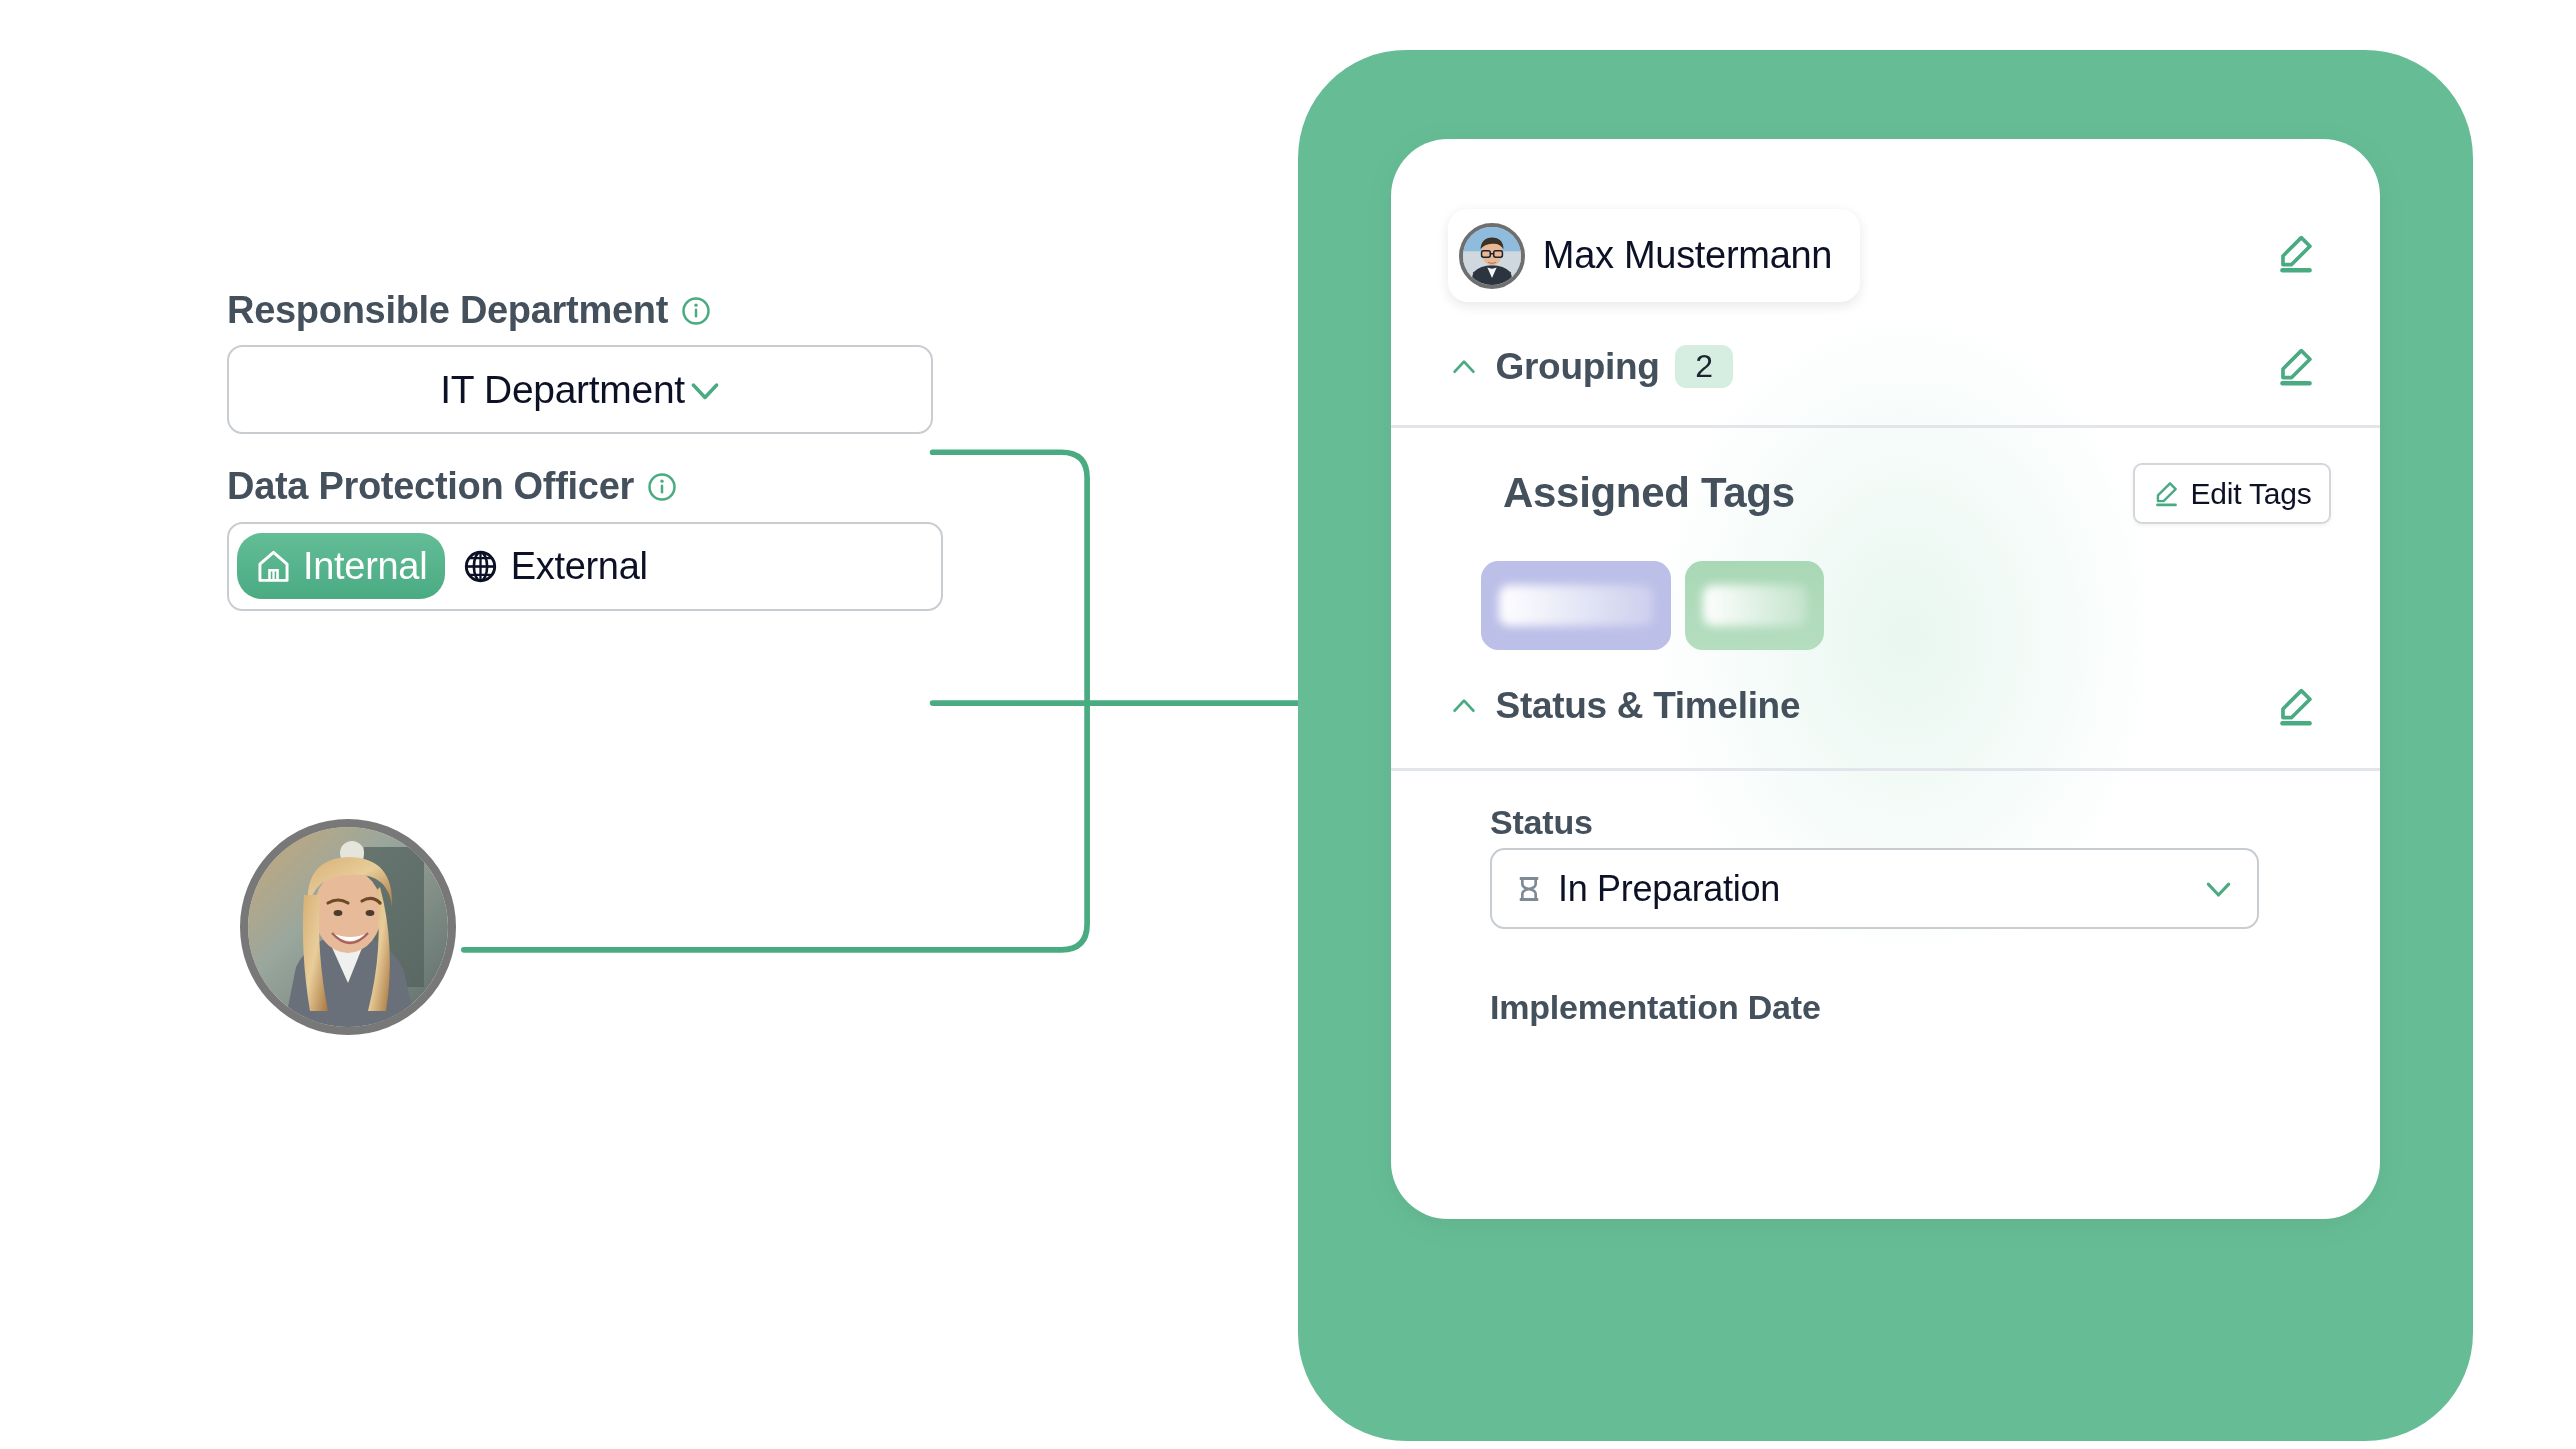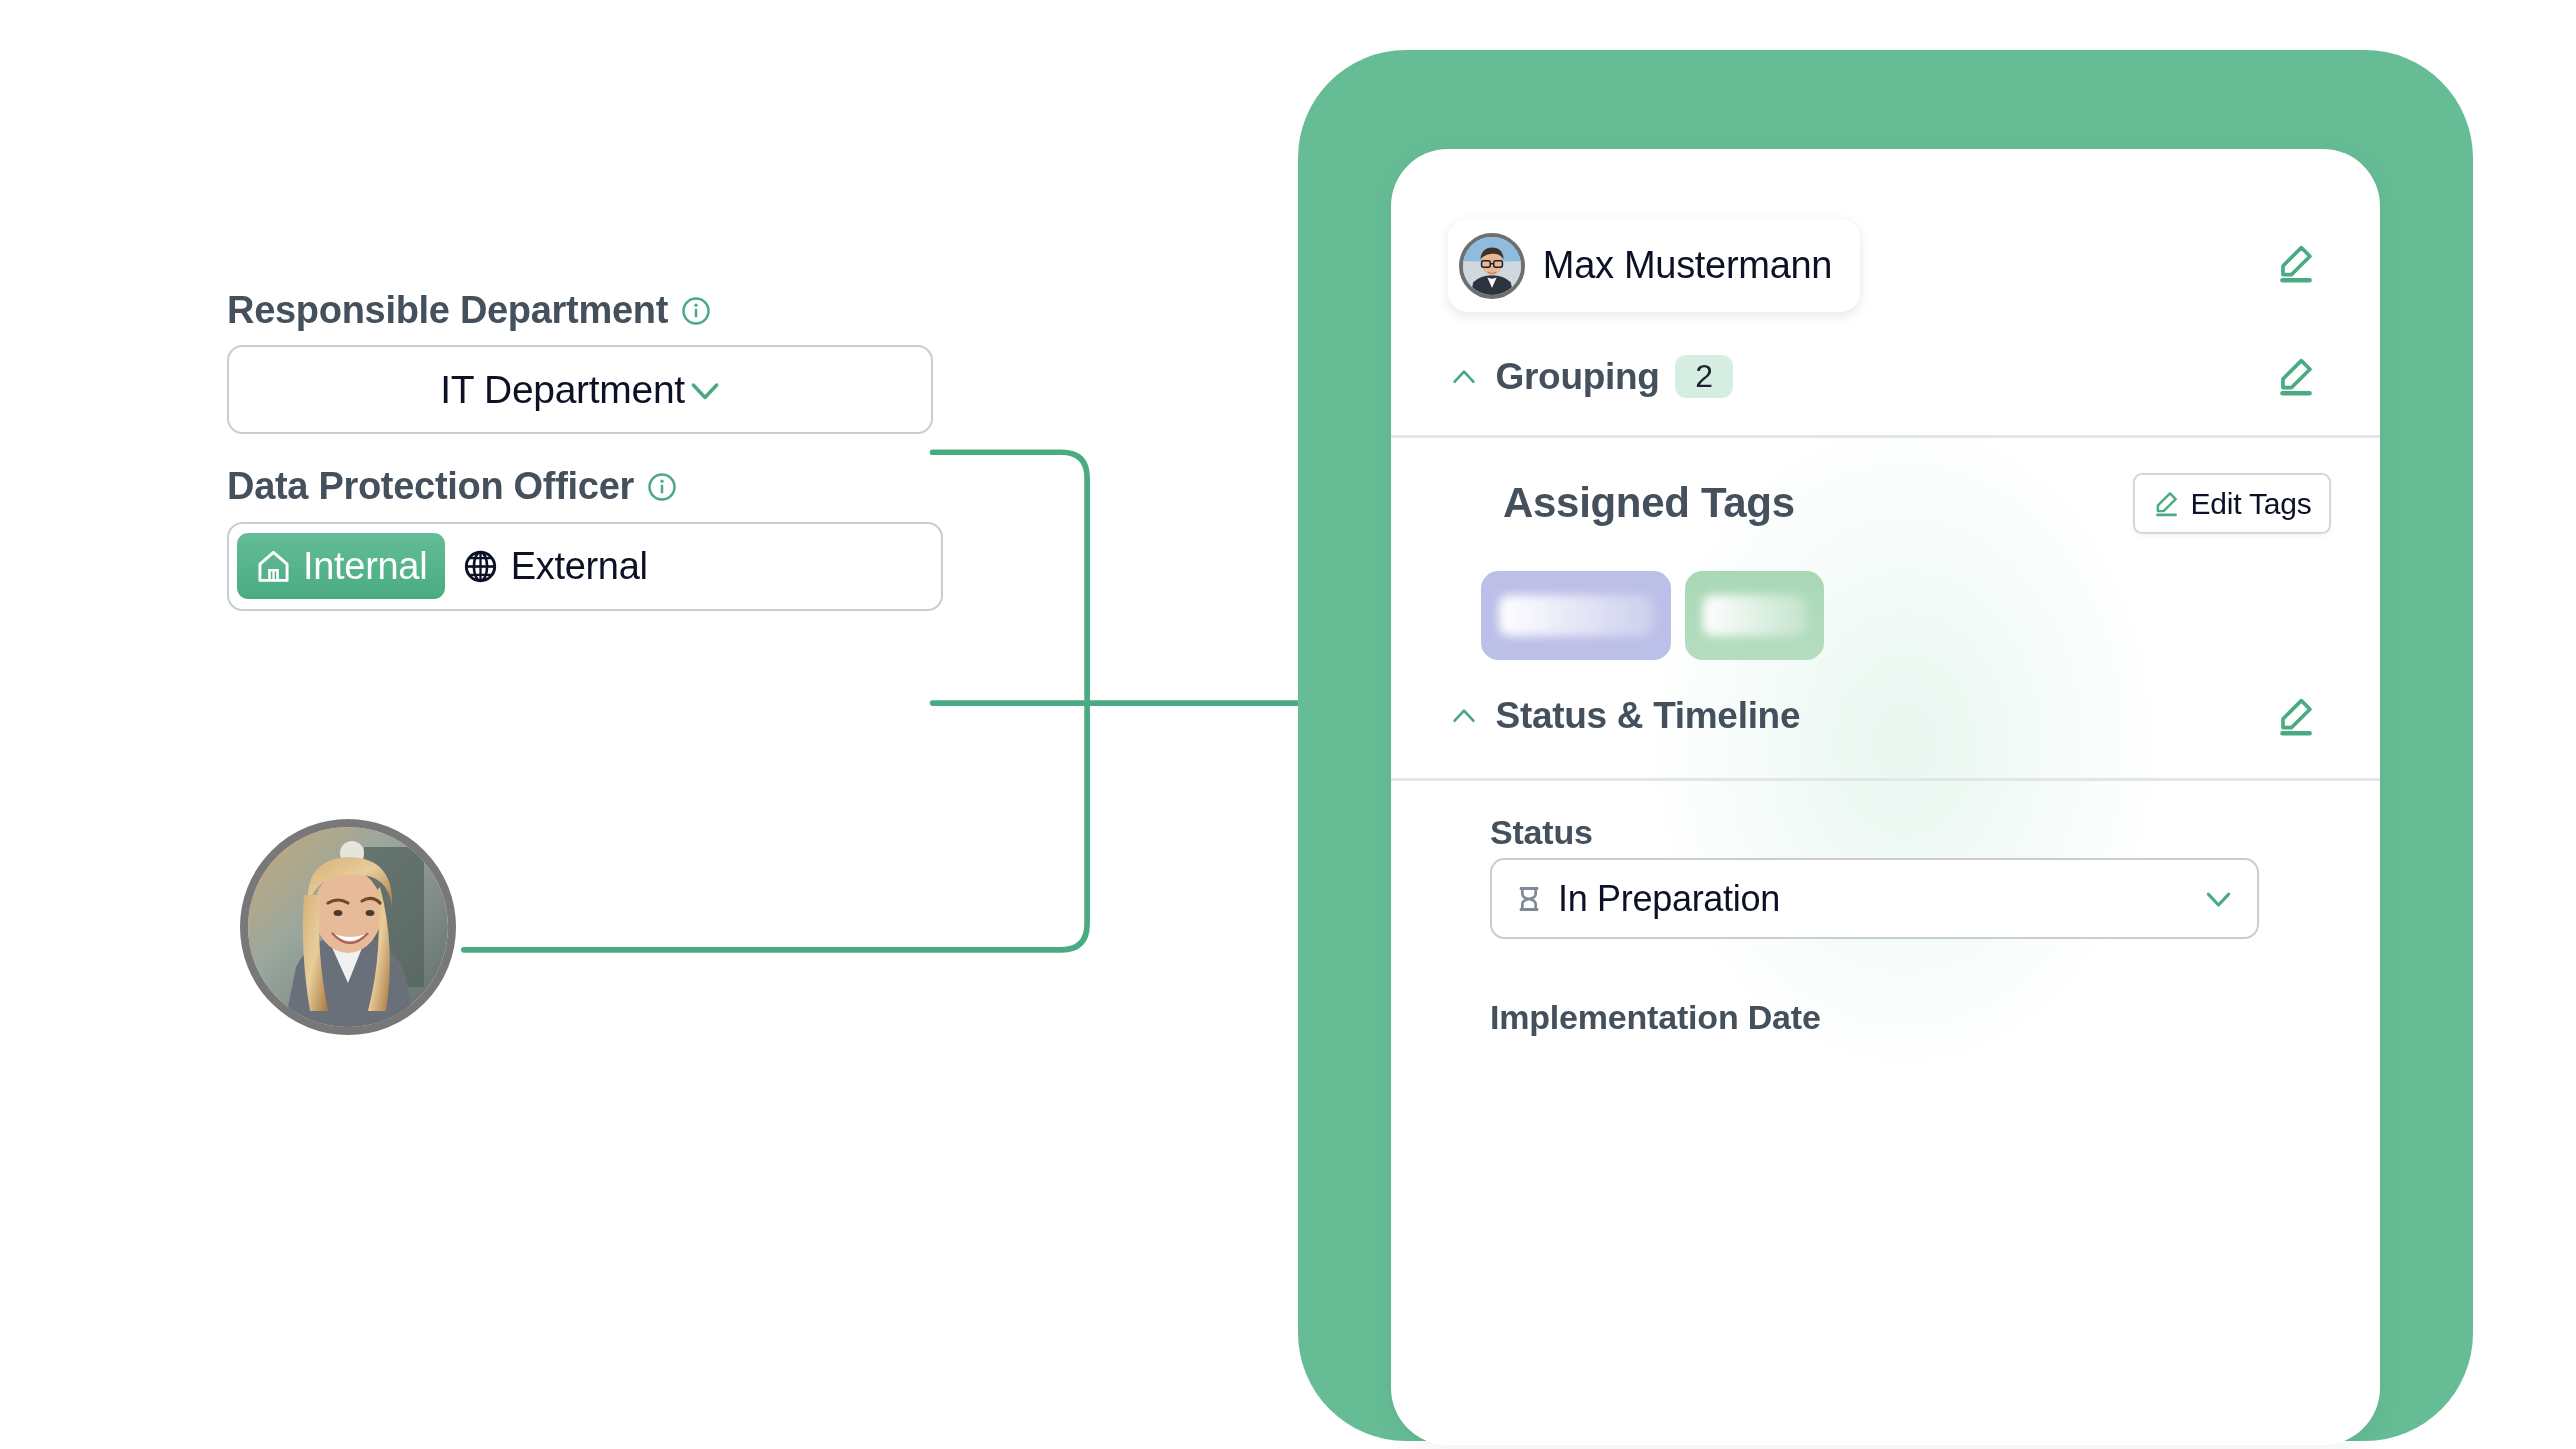--- a/index.html
+++ b/index.html
@@ -83,20 +83,21 @@
     display: flex;
     align-items: center;
     gap: 11.3px;
     height: 66px;
     padding: 0 17.5px;
     border-radius: 11.3px;
     box-sizing: border-box;
   }
   .seg.active {
     background: linear-gradient(180deg,#63bd96 0%,#4aab82 100%);
+    border-radius: 25px;
   }
   .seg-text {
     font-size: 38px;
     letter-spacing: -0.3px;
     white-space: nowrap;
   }
   .seg.active .seg-text { color: #ffffff; font-weight: 400; }
   .seg.inactive .seg-text { color: #0d1126; }
   .seg-icon { width: 37px; height: 37px; flex: 0 0 auto; }
 
@@ -129,23 +130,23 @@
     left: 1298px;
     top: 50px;
     width: 1175px;
     height: 1391px;
     background: #66bd95;
     border-radius: 108px;
   }
   .white-card {
     position: absolute;
     left: 1391px;
-    top: 149px;
+    top: 139px;
     width: 989px;
-    height: 1296px;
+    height: 1080px;
     background: #ffffff;
     border-radius: 57px;
     box-shadow: 0 5.2px 31px rgba(0,0,0,0.06);
     overflow: hidden;
   }
   .card-glow {
     position: absolute;
     left: 0; top: 0; right: 0; bottom: 0;
     background:
       radial-gradient(ellipse 361px 464px at 52% 46%, rgba(214,240,228,0.55) 0%, rgba(255,255,255,0) 72%);

